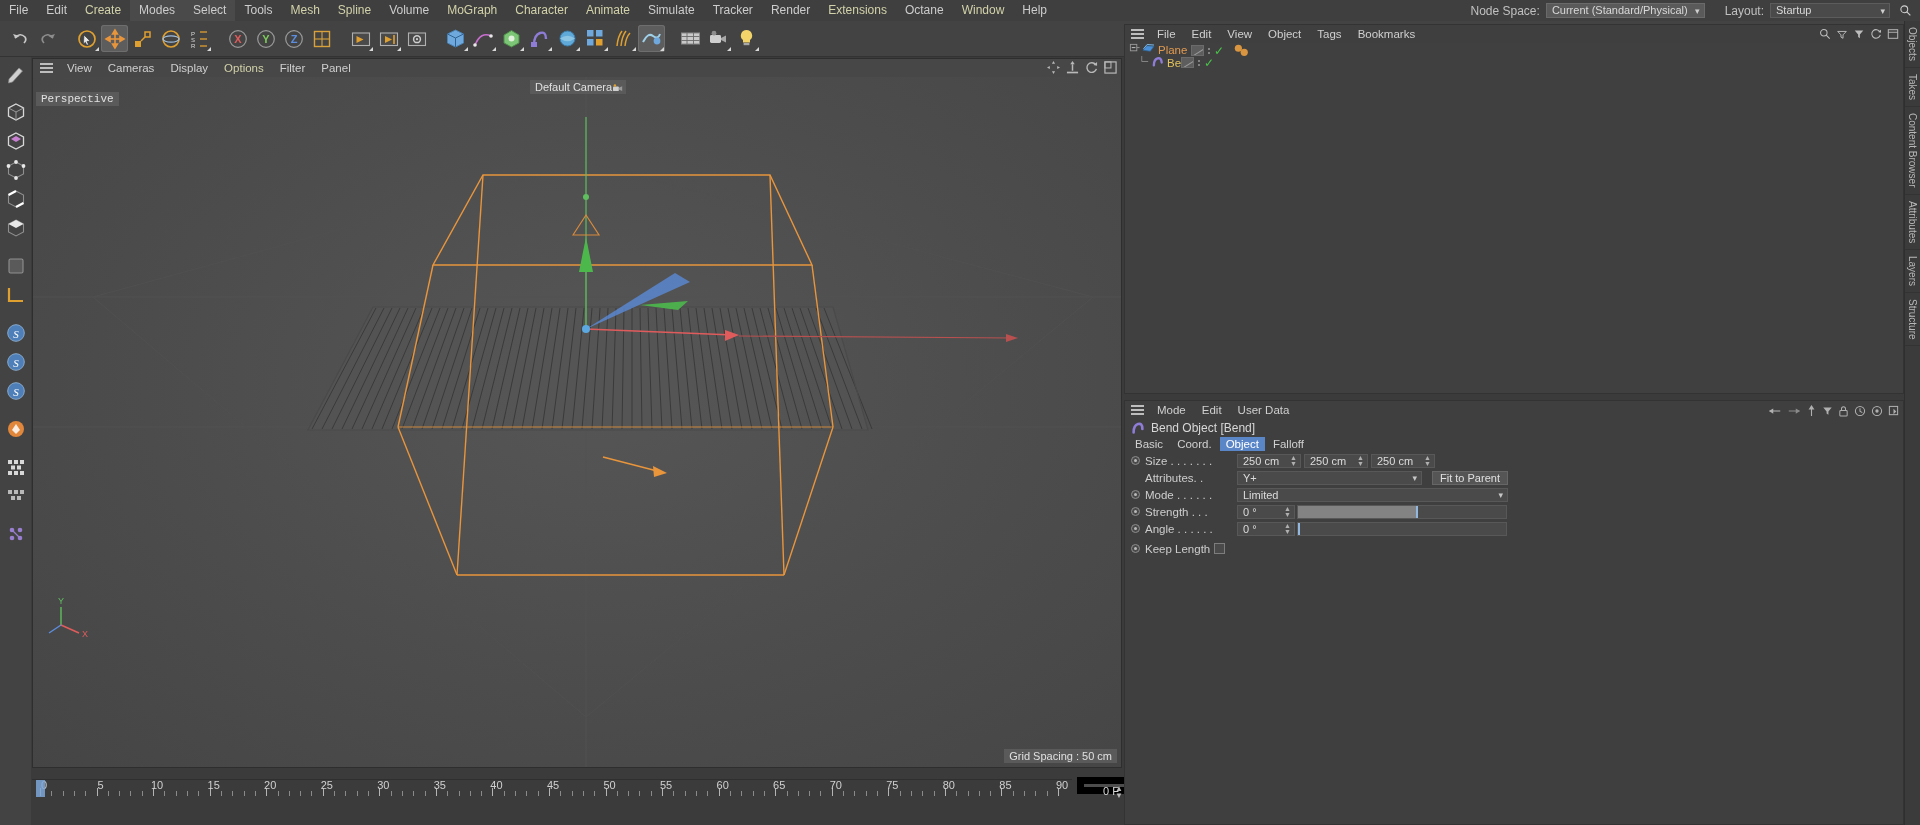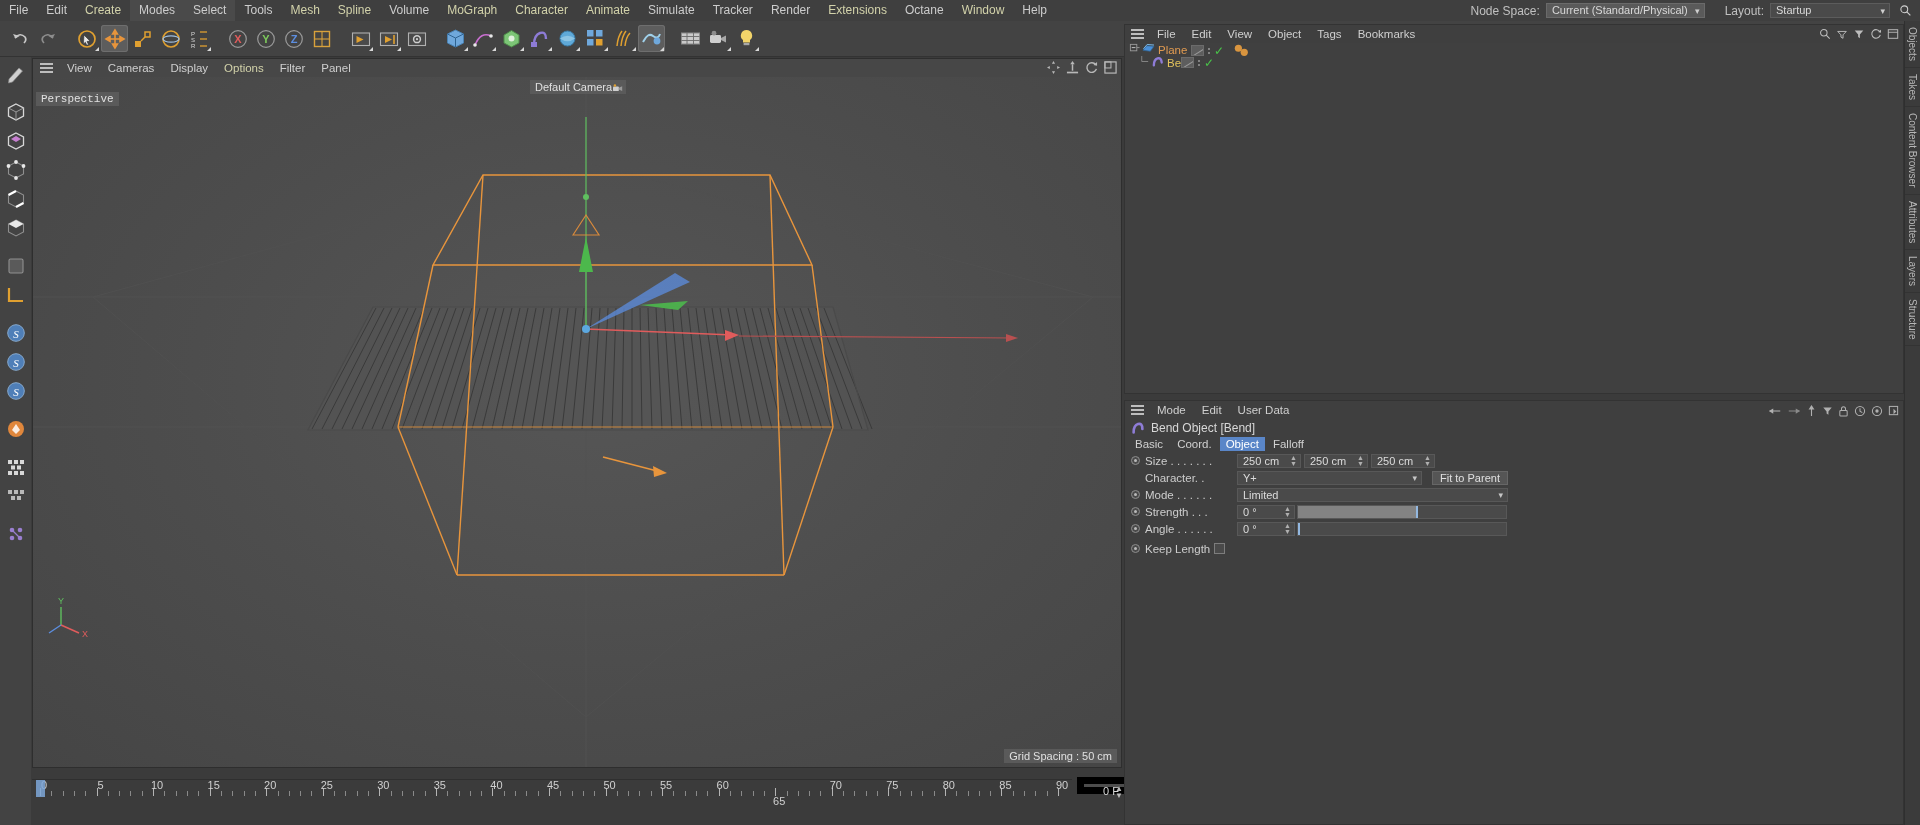--- a/index.html
+++ b/index.html
@@ -766,21 +766,21 @@
           <div class="tlab" style="left: 464.444px;">40</div>
           <div class="tick maj" style="left: 517px;"></div>
           <div class="tlab" style="left: 521px; text-align: right;">45</div>
           <div class="tick maj" style="left: 573.556px;"></div>
           <div class="tlab" style="left: 577.556px;">50</div>
           <div class="tick maj" style="left: 630.111px;"></div>
           <div class="tlab" style="left: 634.111px;">55</div>
           <div class="tick maj" style="left: 686.667px;"></div>
           <div class="tlab" style="left: 690.667px;">60</div>
           <div class="tick maj" style="left: 743.222px;"></div>
-          <div class="tlab" style="left: 747.222px; margin-top: 16px;">65</div>
+          <div class="tlab" style="left: 747.222px;">65</div>
           <div class="tick maj" style="left: 799.778px;"></div>
           <div class="tlab" style="left: 803.778px;">70</div>
           <div class="tick maj" style="left: 856.333px;"></div>
           <div class="tlab" style="left: 860.333px;">75</div>
           <div class="tick maj" style="left: 912.889px;"></div>
           <div class="tlab" style="left: 916.889px;">80</div>
           <div class="tick maj" style="left: 969.444px;"></div>
           <div class="tlab" style="left: 973.444px;">85</div>
           <div class="tick maj" style="left: 1026px;"></div>
           <div class="tlab" style="left: 1030px; text-align: right;">90</div>
@@ -1022,21 +1022,21 @@
         <span class="sp">▲<br>▼</span>
       </span>
       <span class="numf" style="width:64px;margin-left:3px">
         <span>250 cm</span>
         <span class="sp">▲<br>▼</span>
       </span>
     </div>
 
     <div class="prow">
       <span class="radio blank"></span>
-      <span class="plabel">Character. .</span>
+      <span class="plabel">Attributes. .</span>
       <span class="selbox" style="width:185px">
         <span>Y+</span>
         <span class="cv">▾</span>
       </span>
       <span class="btn" style="width:76px;margin-left:10px">Fit to Parent</span>
     </div>
 
     <div class="prow">
       <span class="radio"></span>
       <span class="plabel">Mode . . . . . .</span>

